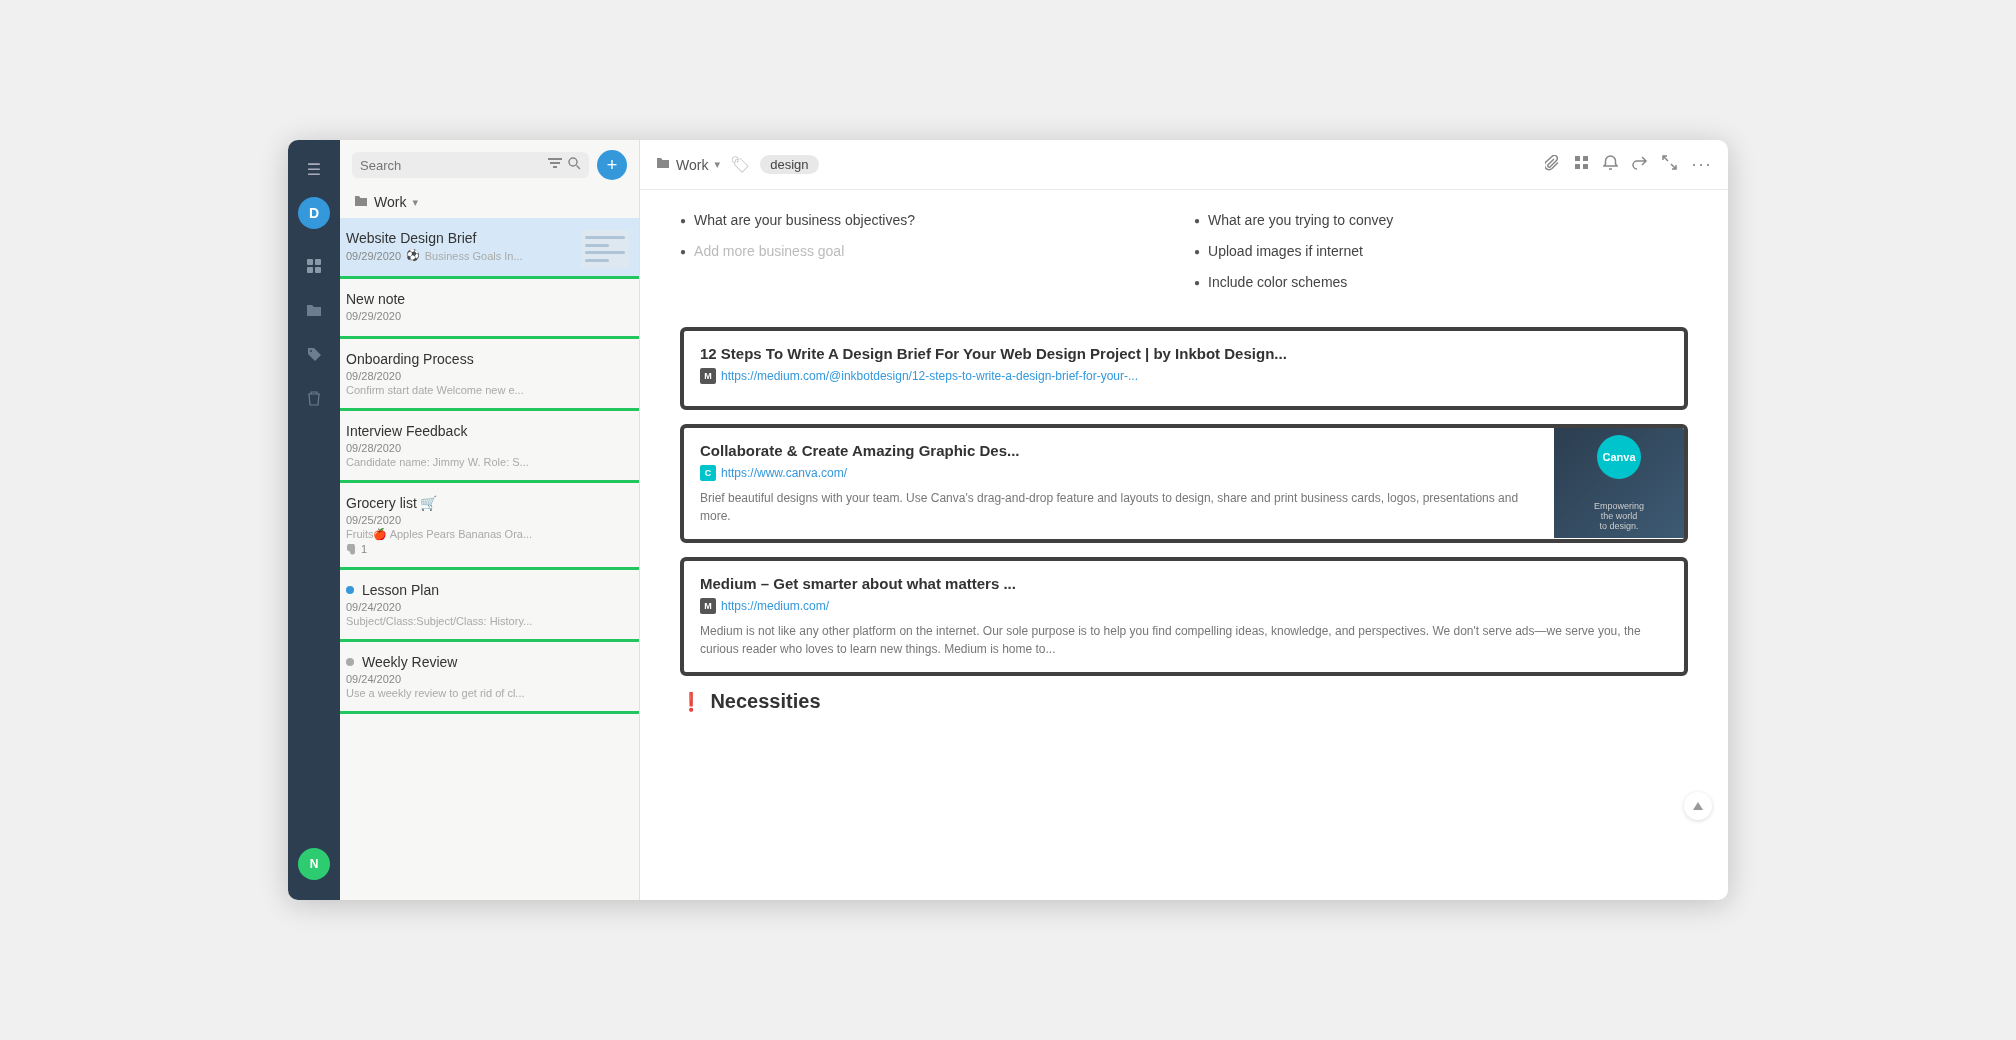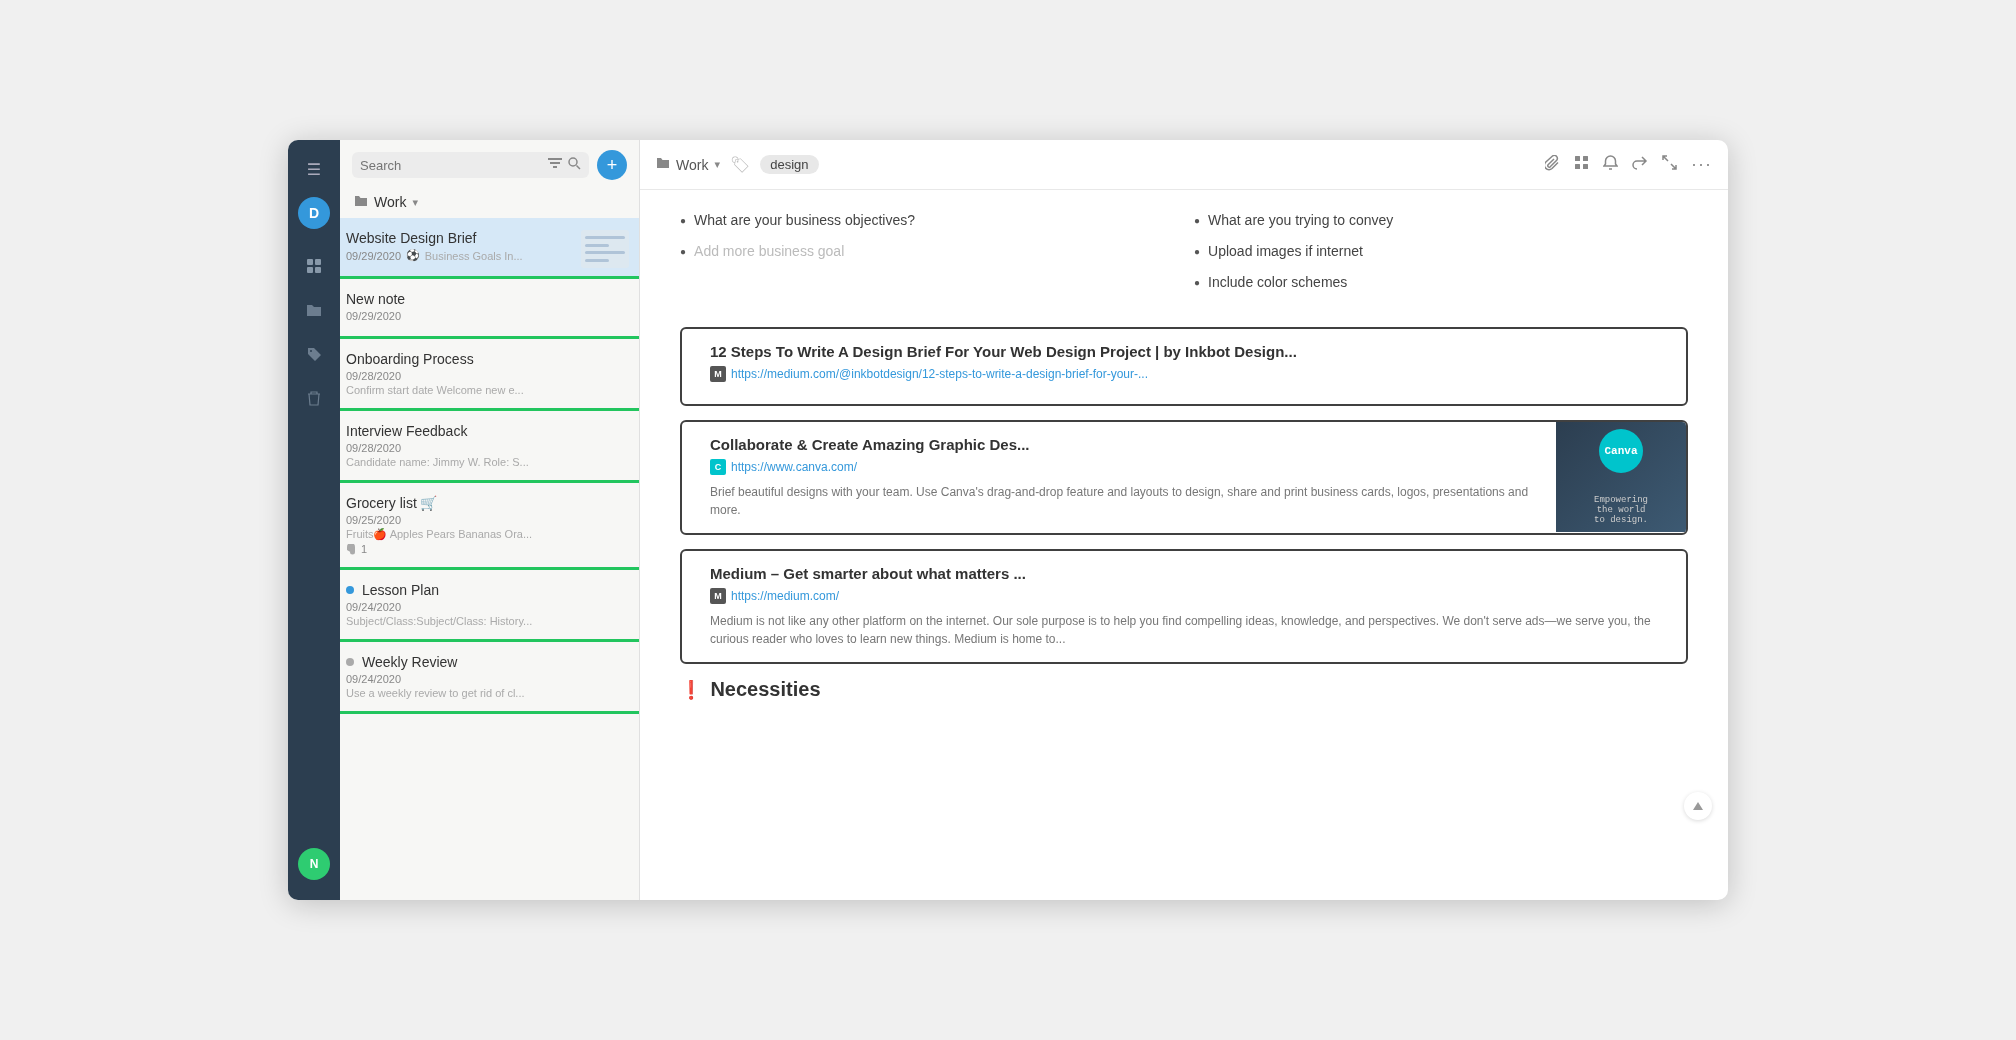--- a/index.html
+++ b/index.html
@@ -52,29 +52,29 @@
     .toolbar-right { margin-left: auto; display: flex; align-items: center; gap: 14px; color: #888; font-size: 16px; cursor: pointer; }
 
     .note-body { flex: 1; overflow-y: auto; padding: 20px 40px; }
     .bullet-list { list-style: none; padding: 0; }
     .bullet-list li { display: flex; align-items: flex-start; gap: 8px; font-size: 14px; color: #444; margin-bottom: 10px; line-height: 1.5; }
     .bullet-list li::before { content: '●'; color: #555; font-size: 10px; margin-top: 3px; flex-shrink: 0; }
     .bullet-list li.placeholder-item { color: #bbb; }
 
     .content-two-col { display: grid; grid-template-columns: 1fr 1fr; gap: 20px; margin-bottom: 24px; }
 
-    .link-card { border: 2px solid #404040; border-radius: 6px; overflow: hidden; margin-bottom: 14px; display: flex; align-items: stretch; padding-left: 12px; }
+    .link-card { border: 4px solid #404040; border-radius: 6px; overflow: hidden; margin-bottom: 14px; display: flex; align-items: stretch; }
     .link-card-body { padding: 14px 16px; flex: 1; }
     .link-card-title { font-size: 15px; font-weight: 600; color: #333; margin-bottom: 6px; }
     .link-card-url { font-size: 12px; color: #3498db; text-decoration: none; display: flex; align-items: center; gap: 5px; margin-bottom: 8px; }
     .link-card-url-icon { width: 14px; height: 14px; border-radius: 2px; display: inline-flex; align-items: center; justify-content: center; font-size: 9px; font-weight: bold; flex-shrink: 0; }
     .link-card-desc { font-size: 12px; color: #777; line-height: 1.5; }
 
     
-    .canva-img { width: 130px; height: 110px; background: linear-gradient(135deg, #2c3e50 0%, #3d5a73 100%); display: flex; flex-direction: column; align-items: center; justify-content: center; gap: 22px; font-family: Liberation Mono, monospace; }
+    .canva-img { width: 130px; height: 110px; background: linear-gradient(135deg, #2c3e50 0%, #3d5a73 100%); display: flex; flex-direction: column; align-items: center; justify-content: center; gap: 22px; }
     .canva-circle { width: 44px; height: 44px; border-radius: 50%; background: #00c4cc; display: flex; align-items: center; justify-content: center; color: #fff; font-size: 11px; font-weight: bold; }
     .canva-text { color: #ccc; font-size: 9px; text-align: center; }
 
     
     .medium-img { width: 130px; min-height: 110px; background: #f5f5f0; display: flex; flex-direction: column; align-items: center; justify-content: center; padding: 8px; }
     .medium-img-title { font-size: 11px; font-weight: bold; color: #333; text-align: center; margin-bottom: 6px; }
     .medium-img-sub { font-size: 8px; color: #666; text-align: center; margin-bottom: 6px; }
     .medium-bar { height: 3px; background: #ccc; border-radius: 2px; margin-bottom: 3px; }
     .medium-bar-sm { width: 70%; }
     .medium-bar-lg { width: 100%; }

